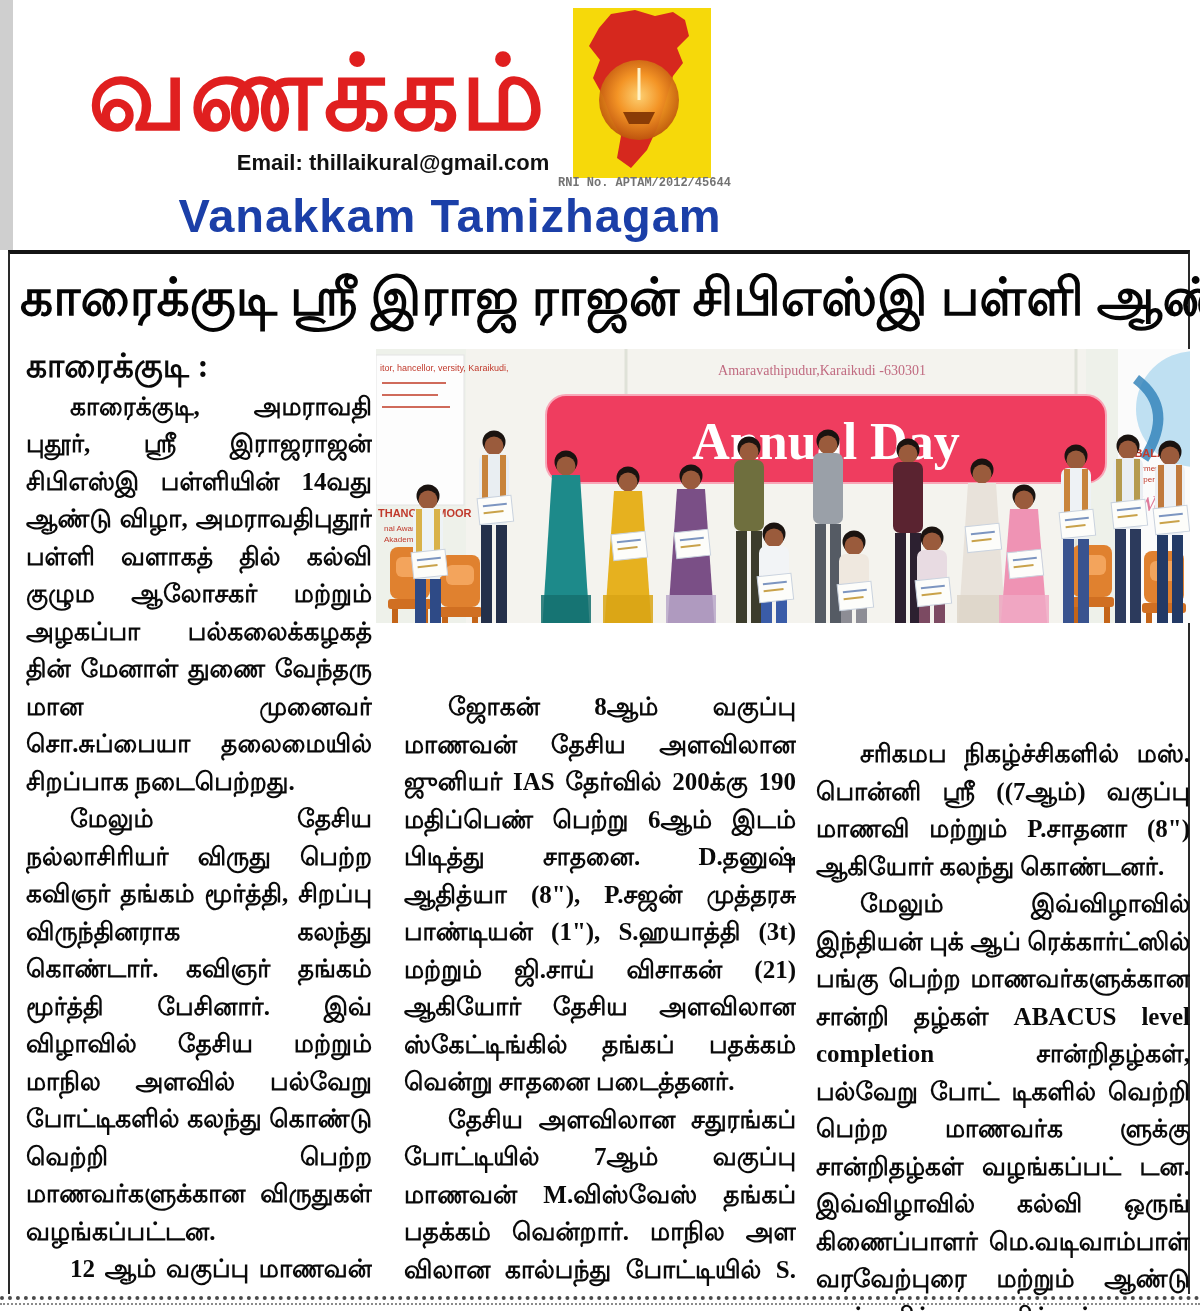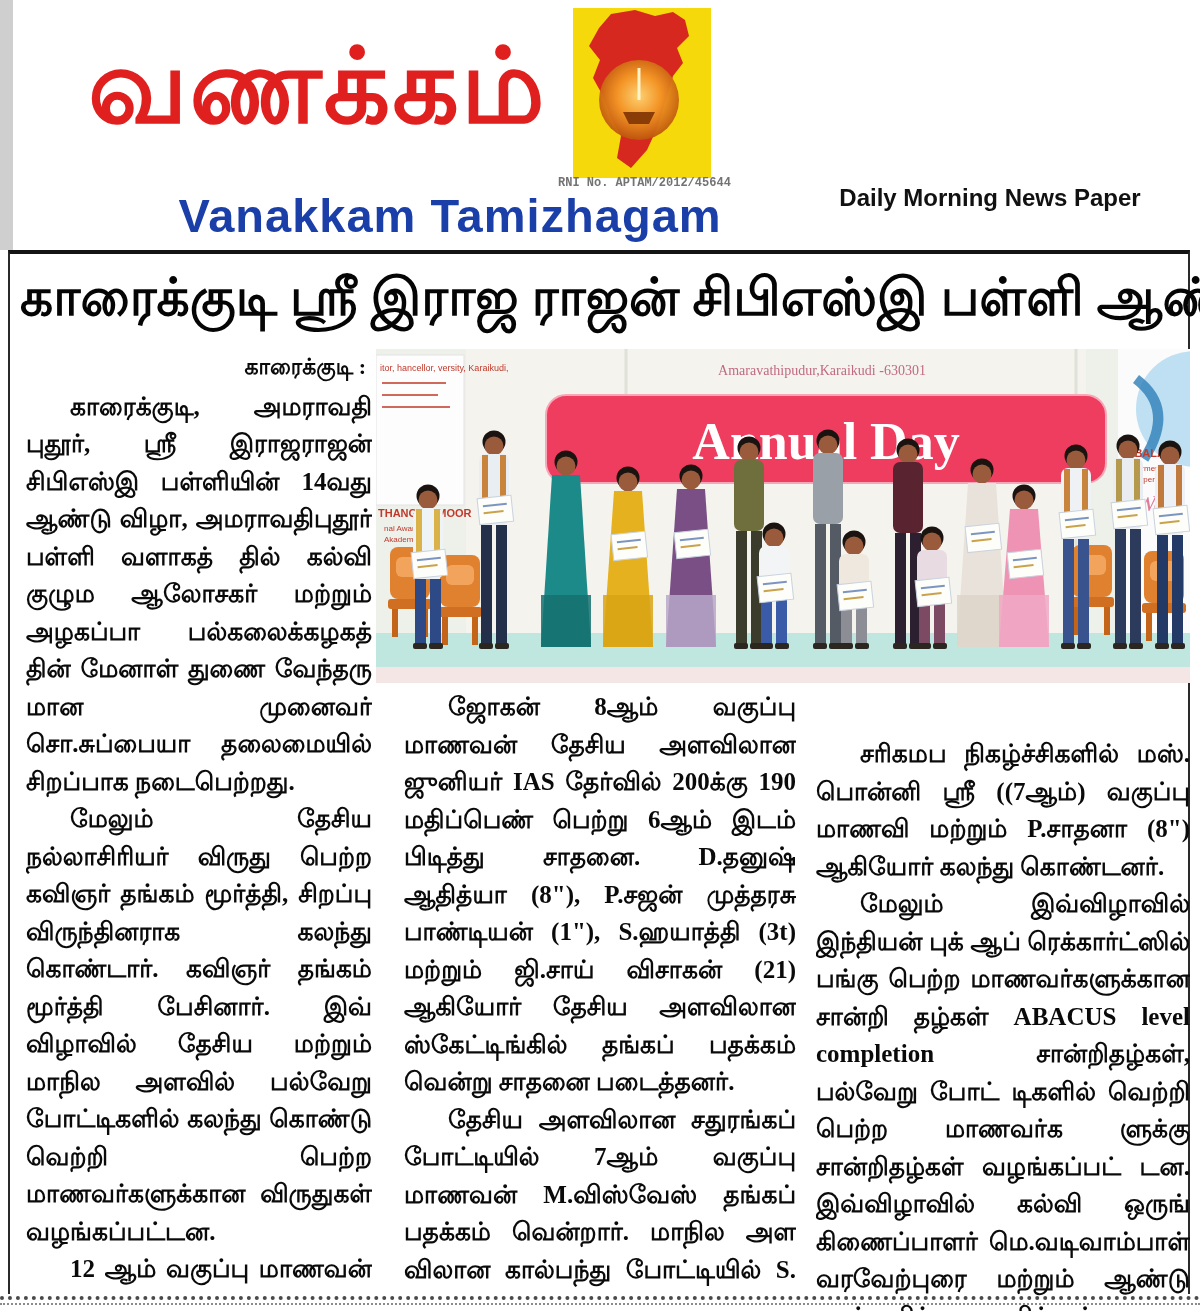--- a/index.html
+++ b/index.html
@@ -2,21 +2,21 @@
 <html><head>
 <meta charset="utf-8">
 <style>
   html,body{margin:0;padding:0;background:#ffffff;}
   .page{position:relative;width:1200px;height:1311px;background:#fff;overflow:hidden;
         font-family:"Liberation Serif","DejaVu Serif",serif;color:#111;}
   
   .masthead{position:absolute;left:0;top:0;width:1200px;height:250px;background:#fff;}
   .gray-strip{position:absolute;left:0;top:0;width:13px;height:250px;background:#cfcfcf;}
   .mast-tamil{position:absolute;font-weight:bold;color:#e01f1f;
-              font-family:Liberation Mono, monospace;
+              font-family:Liberation Serif, serif;
               font-size:104px;line-height:104px;letter-spacing:2px;white-space:nowrap;}
   .mast-left{left:88px;top:42px;}
   .mast-right{left:716px;top:42px;}
   .emblem{position:absolute;left:573px;top:8px;width:138px;height:170px;}
   .mast-email{position:absolute;left:228px;top:150px;width:330px;text-align:center;
               font-family:"Liberation Sans","DejaVu Sans",sans-serif;
               font-weight:bold;font-size:22px;color:#111;}
   .mast-rni{position:absolute;left:558px;top:176px;width:170px;
             font-family:Liberation Mono, monospace;
             font-weight:bold;font-size:12px;color:#737373;white-space:nowrap;}
@@ -33,23 +33,23 @@
                box-sizing:border-box;background:#fff;}
   .headline{position:absolute;left:10px;top:6px;width:1160px;margin:0;text-align:center;
             font-weight:bold;font-size:52px;line-height:76px;color:#050505;white-space:nowrap;
             letter-spacing:0px;}
   
   .col{position:absolute;font-size:25px;line-height:37.5px;text-align:justify;color:#0a0a0a;}
   .col p{margin:0;text-indent:44px;font-weight:bold;}
   .col1{left:16px;top:94px;width:346px;height:944px;overflow:hidden;}
   .col2{left:394px;top:434px;width:392px;height:604px;overflow:hidden;}
   .col3{left:806px;top:434px;width:374px;height:604px;overflow:hidden;margin-top:47px;}
-  .dateline{text-align:right;font-weight:bold;font-size:22px;padding-right:6px;margin-bottom:2px;}
-  
-  .photo{position:absolute;left:366px;top:95px;width:814px;height:334px;margin:0;
+  .dateline{font-weight:bold;font-size:33px;padding-right:6px;margin-bottom:2px;}
+  
+  .photo{position:absolute;left:366px;top:95px;width:814px;height:274px;margin:0;
          background:#eef2ec;overflow:hidden;box-shadow:0 0 0 1px #d8d8d8 inset;}
   
   .bottom-dots{position:absolute;left:0;top:1296px;width:1200px;height:0;
                border-top:4px dotted #4a4a4a;}
   .bottom-dots2{position:absolute;left:0;top:1303px;width:1200px;height:0;
                border-top:2px dotted #8a8a8a;}
 </style>
 </head>
 <body>
 
@@ -69,27 +69,27 @@
           <stop offset="45%" stop-color="#f59a26"></stop>
           <stop offset="100%" stop-color="#b34a08"></stop>
         </radialGradient>
         <circle cx="66" cy="92" r="40" fill="url(#lampGlow)" opacity="0.95"></circle>
         <path d="M66,60 L66,92" stroke="#fff3c8" stroke-width="3"></path>
         <path d="M50,104 L82,104 L76,116 L56,116 Z" fill="#8a3c06"></path>
       </svg>
     </div>
 
 
+    <div class="mast-email">Email: thillaikural@gmail.com</div>
 
     <div class="mast-rni">RNI No. APTAM/2012/45644</div>
 
     <div class="mast-eng">Vanakkam Tamizhagam</div>
 
     <div class="tagline">
-      <div class="tagline-eng">Daily Morning News Paper</div>
     </div>
   </header>
 
   <section class="article-box">
 
     <h1 class="headline">காரைக்குடி ஸ்ரீ இராஜ ராஜன் சிபிஎஸ்இ பள்ளி ஆண்டு விழா</h1>
 
     <div class="col col1">
       <div class="dateline">காரைக்குடி :</div>
       <p>காரைக்குடி, அமராவதி புதூர், ஸ்ரீ இராஜராஜன் சிபிஎஸ்இ பள்ளியின் 14வது ஆண்டு விழா, அமராவதிபுதூர் பள்ளி வளாகத் தில் கல்வி குழும ஆலோசகர் மற்றும் அழகப்பா பல்கலைக்கழகத் தின் மேனாள் துணை வேந்தரு மான முனைவர் சொ.சுப்பையா தலைமையில் சிறப்பாக நடைபெற்றது.</p>

